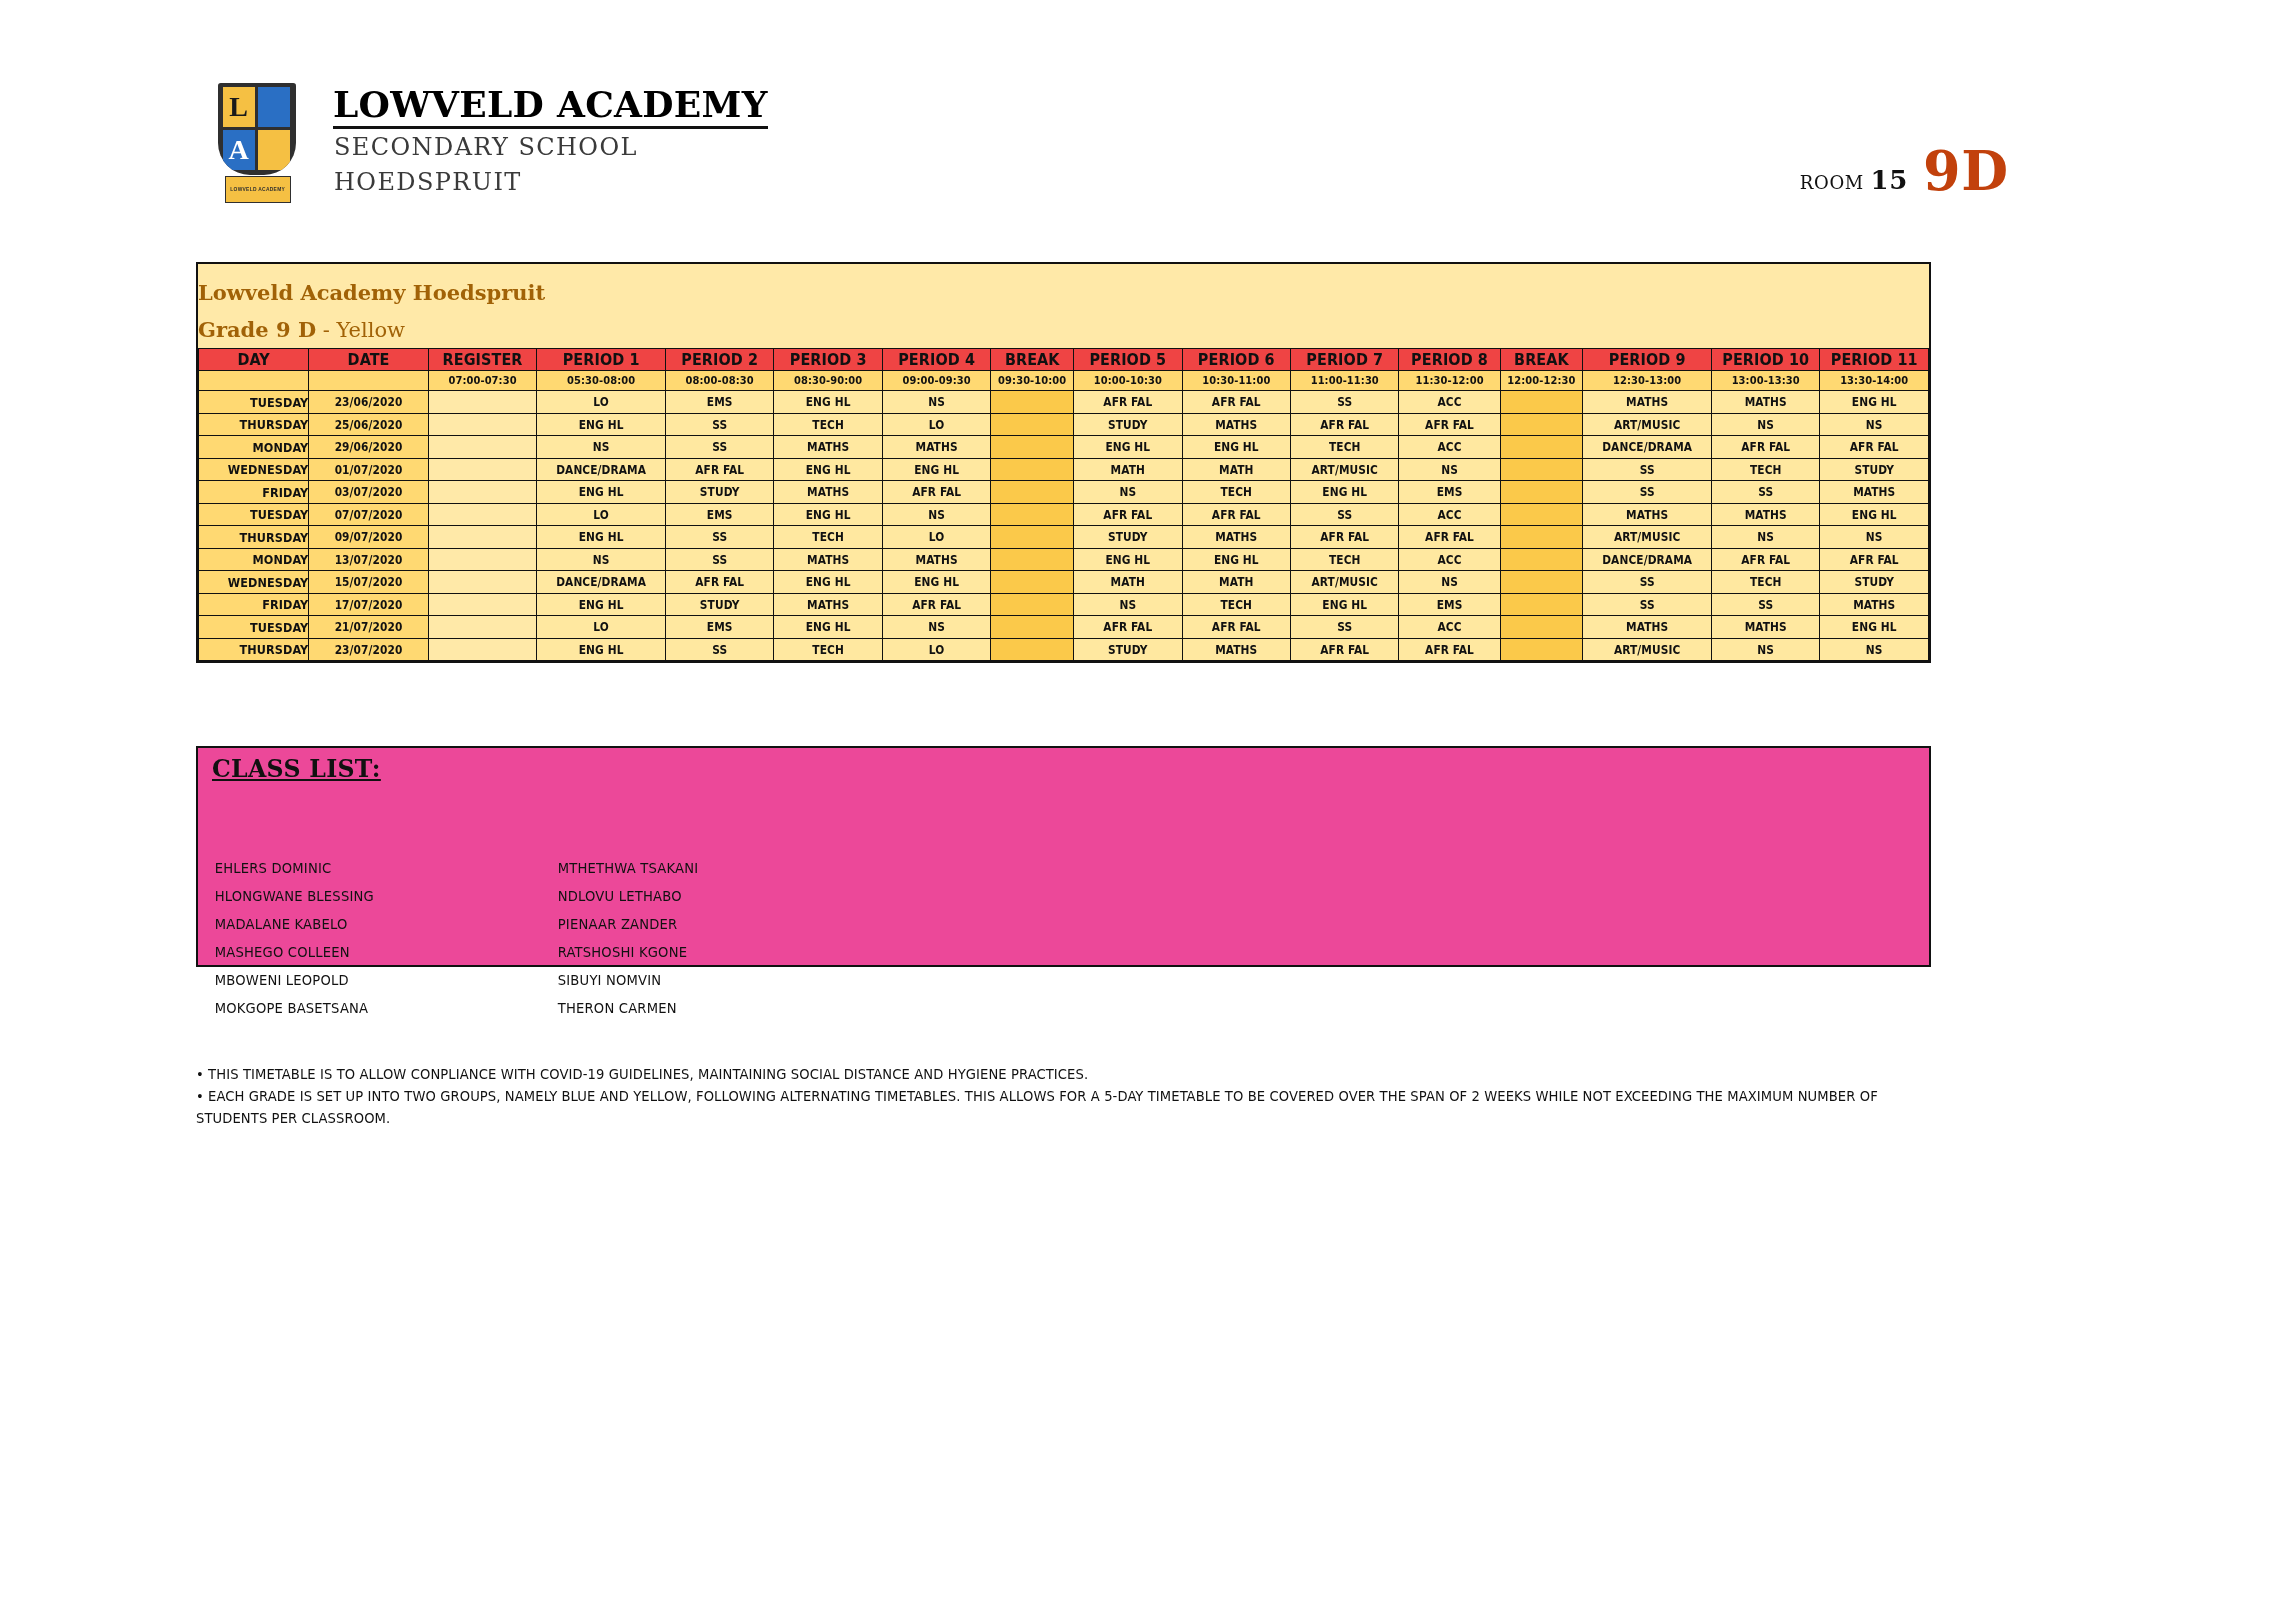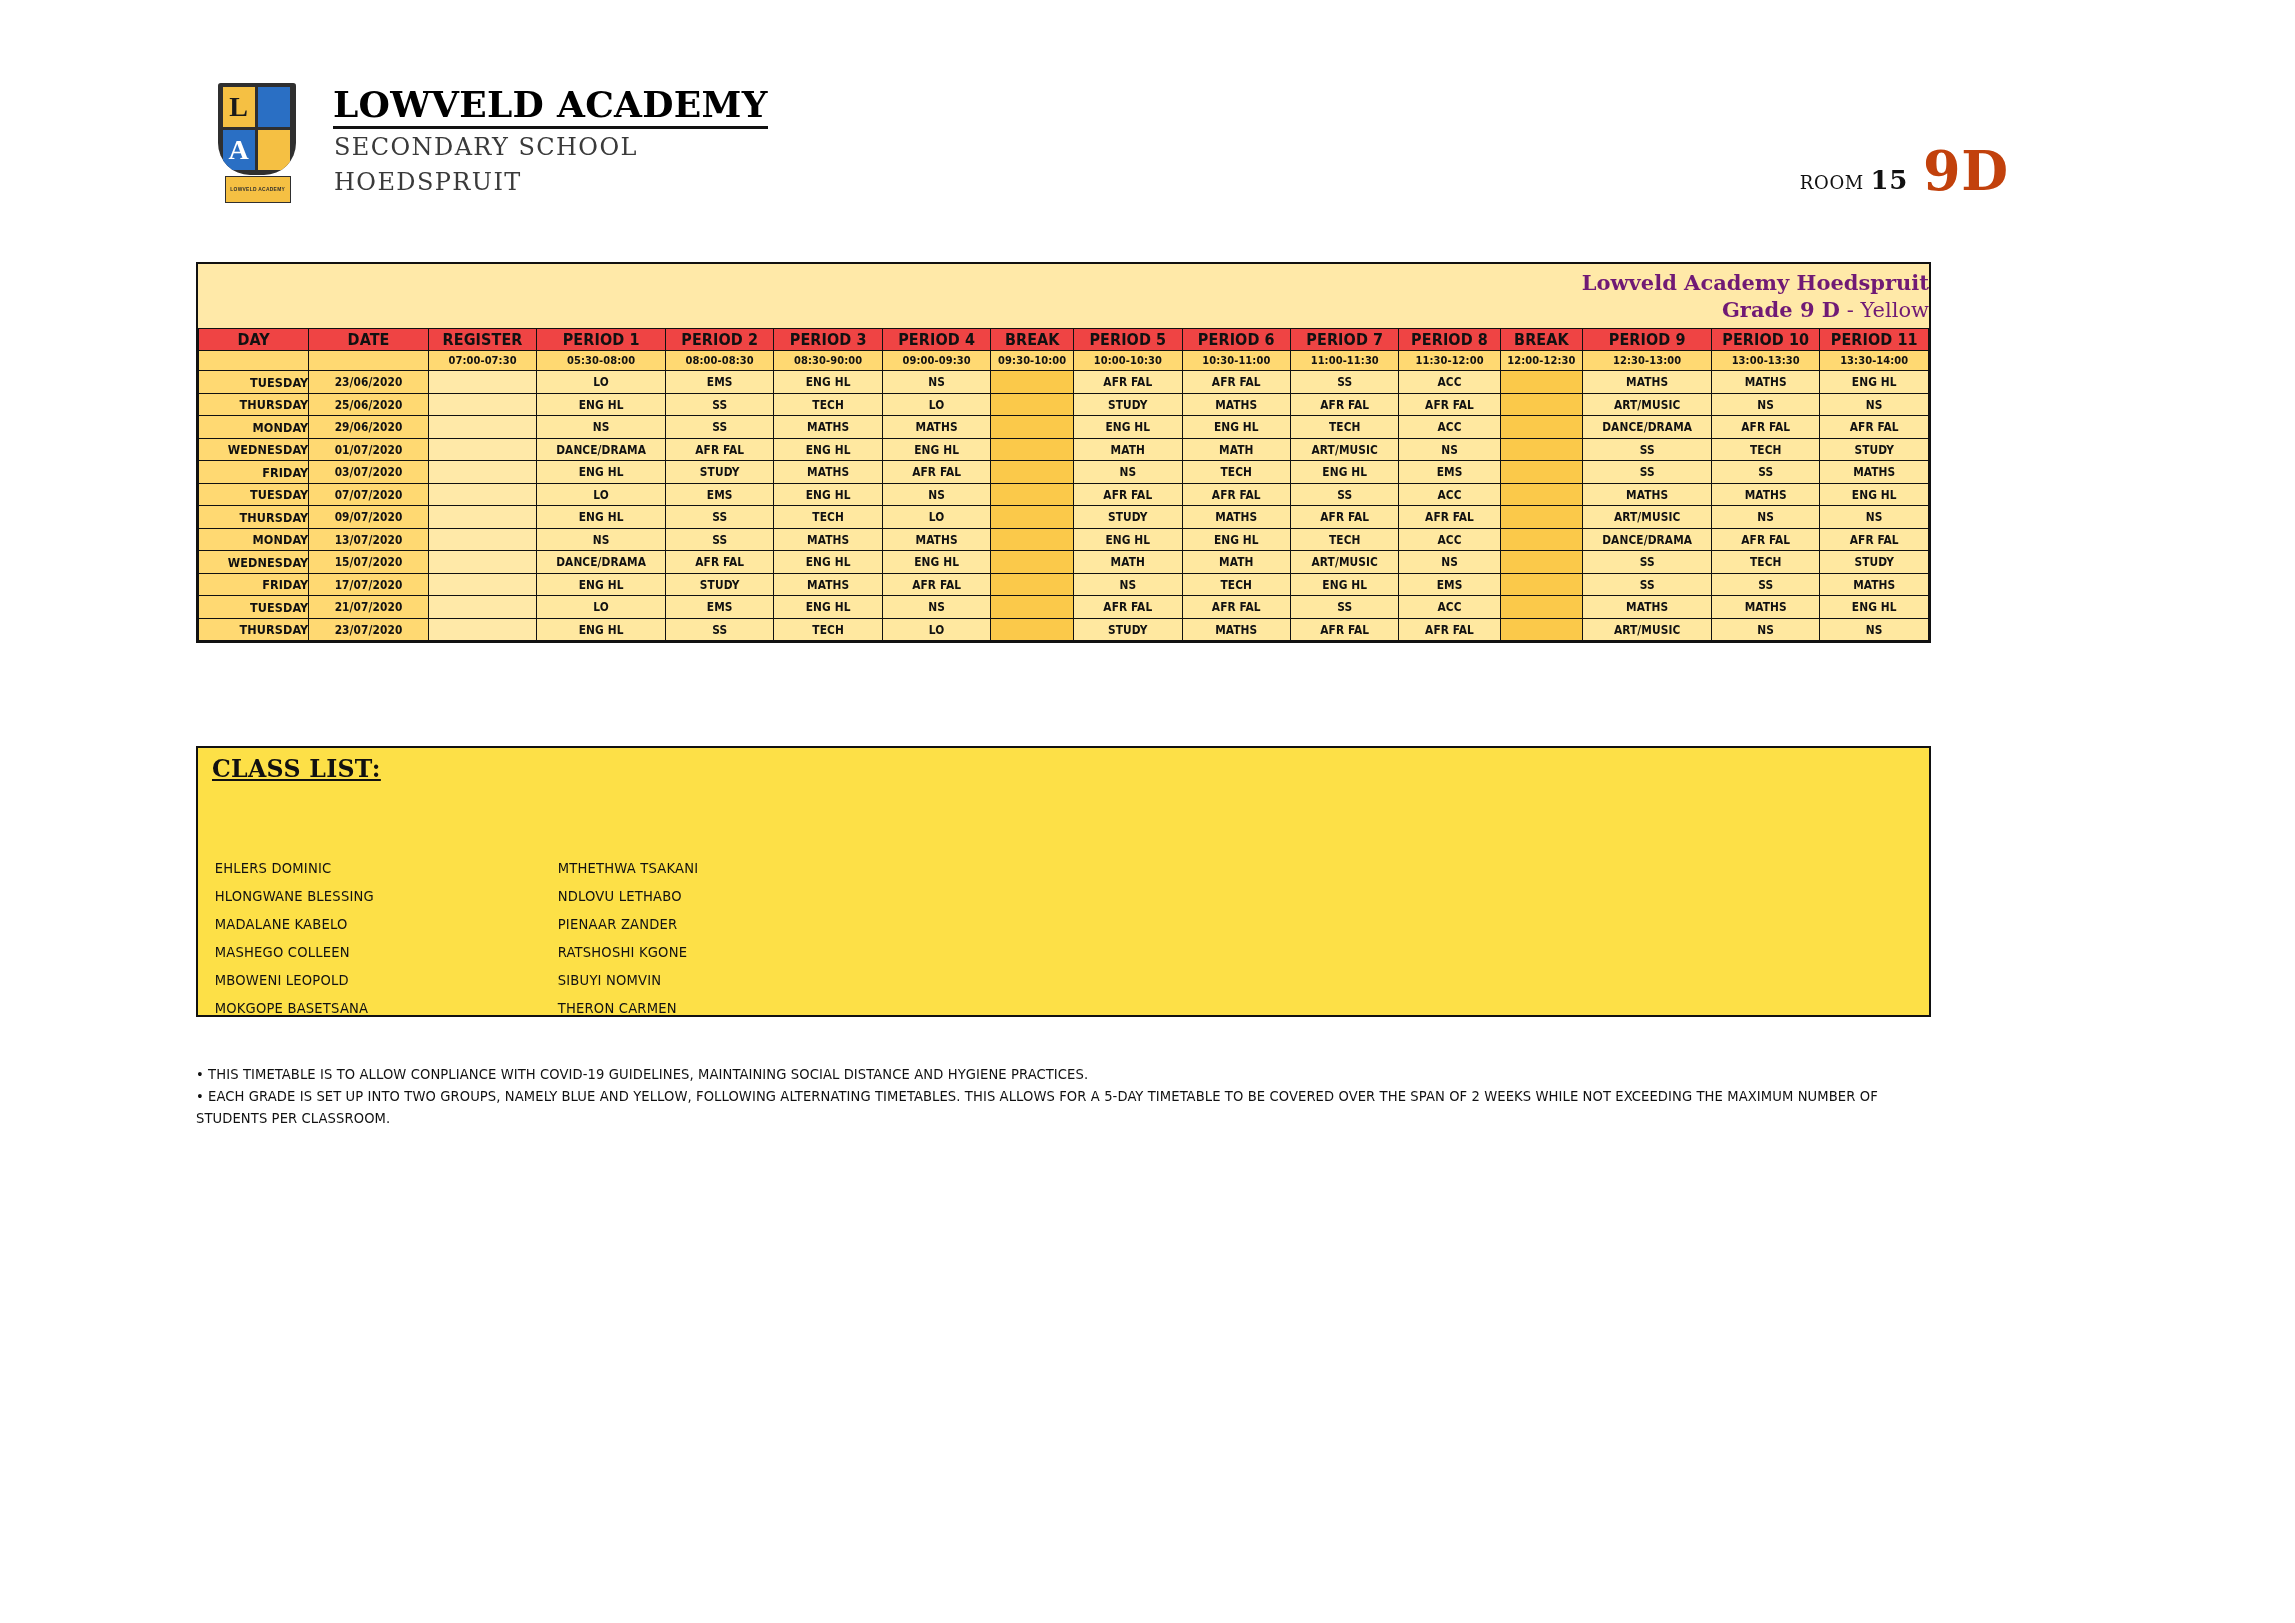--- a/index.html
+++ b/index.html
@@ -134,24 +134,25 @@
   .timetable-box {
     position: absolute;
     left: 196px;
     top: 262px;
     width: 1735px;
     border: 2.1px solid #111;
     background: #ffe9a8;
     box-sizing: border-box;
   }
   .tt-title1, .tt-title2 {
-    text-align: right;
+    text-align: left;
     font-family: "DejaVu Serif", serif;
     font-weight: bold;
-    color: #701a75;
+    color: #a16207;
+    margin-top: 10px;
   }
   .tt-title1 { font-size: 21px; padding-top: 5.6px; }
   .tt-title2 { font-size: 21px; padding-top: 2.8px; padding-bottom: 5.6px; }
   .tt-title2 .light { font-weight: normal; }
 
   table.tt {
     border-collapse: collapse;
     width: 100%;
     table-layout: fixed;
   }
@@ -197,23 +198,23 @@
   table.tt td.subject {
     background: #ffe8a0;
   }
 
   
   .classlist-box {
     position: absolute;
     left: 196px;
     top: 746px;
     width: 1735px;
-    height: 271px;
+    height: 221px;
     border: 2.1px solid #111;
-    background: #fde047;
+    background: #ec4899;
     box-sizing: border-box;
   }
   .classlist-title {
     position: absolute;
     left: 14px;
     top: 7px;
     font-family: "DejaVu Serif", serif;
     font-weight: bold;
     font-size: 23.6px;
     text-decoration: underline;

